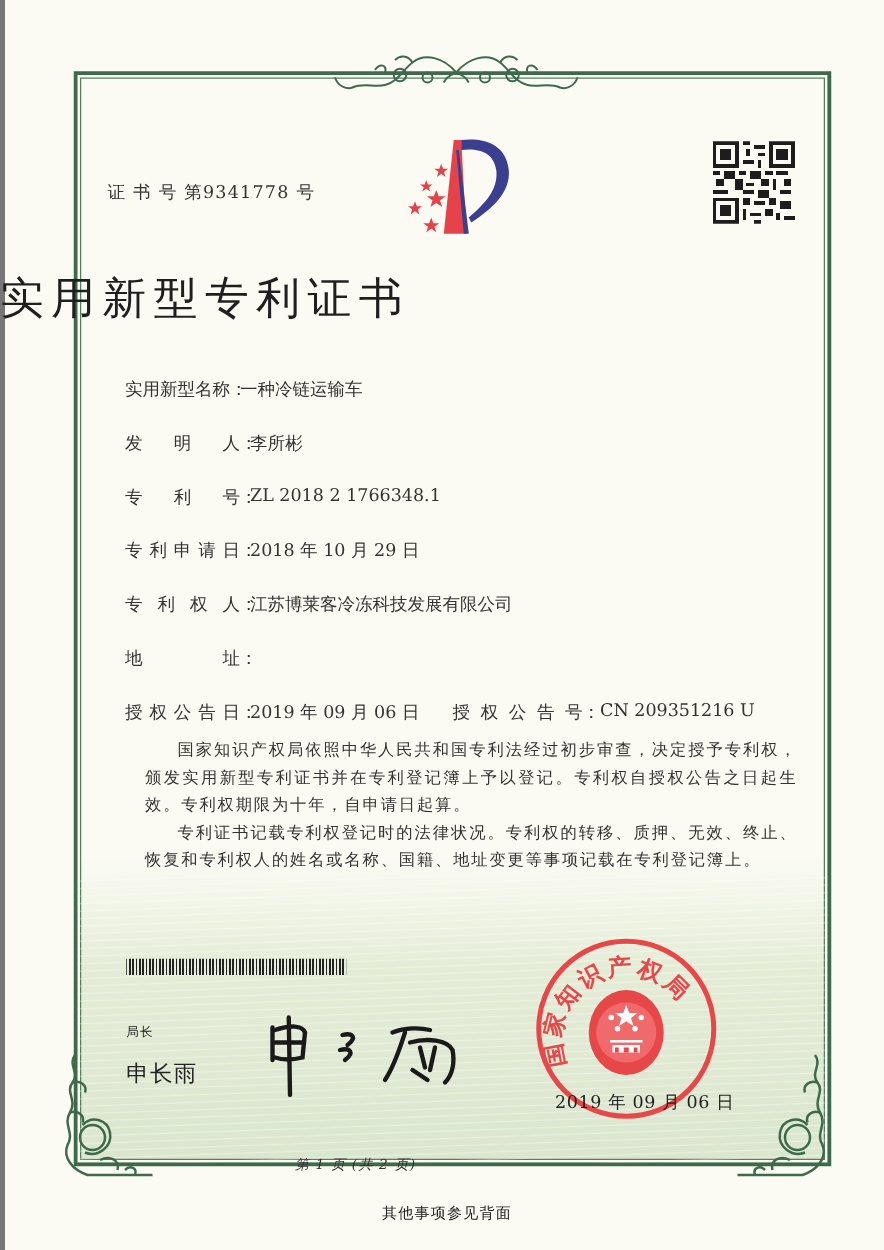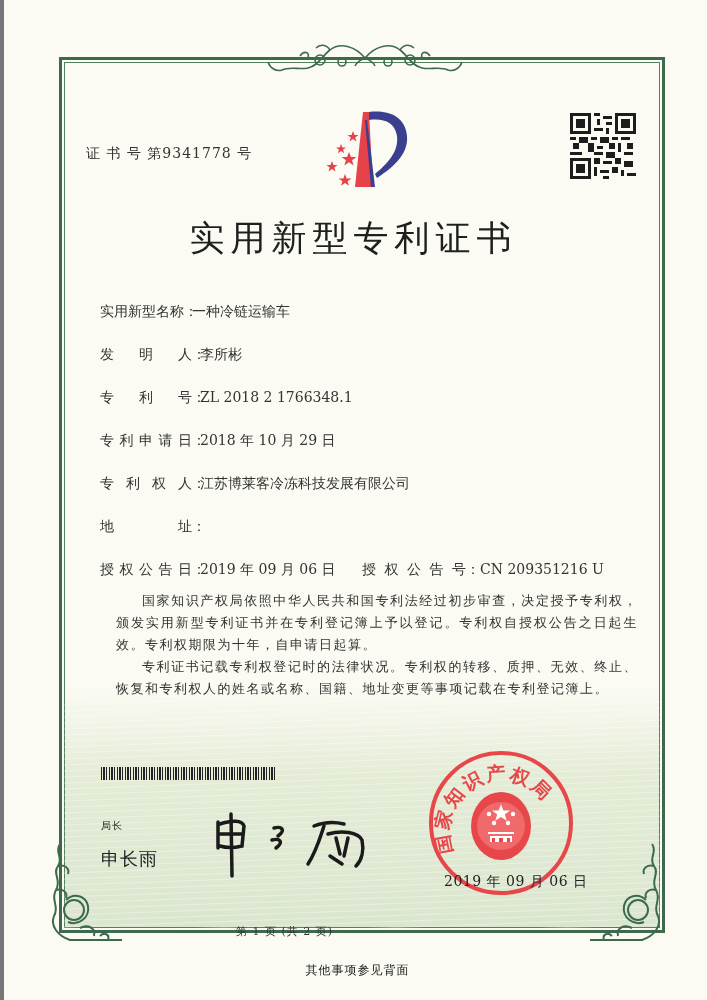--- a/index.html
+++ b/index.html
@@ -66,21 +66,21 @@
     }
     .qr {
       position: absolute;
       left: 570px; top: 113px;
       width: 66px; height: 66px;
     }
     .title {
       position: absolute;
       left: 0; width: 707px;
       top: 215px;
-      text-align: center;
+      text-align: left;
       font-family: "DejaVu Sans", "Liberation Sans", sans-serif;
       font-size: 35px;
       letter-spacing: 6px;
       color: #1f1f1f;
     }
     .field {
       position: absolute;
       left: 100px;
       font-size: 14px;
       color: #333;
@@ -170,20 +170,21 @@
       letter-spacing: 0.5px;
     }
     .page-info {
       position: absolute;
       left: 0; width: 569px;
       top: 924px;
       text-align: center;
       font-size: 11px;
       color: #333;
       letter-spacing: 1px;
+      font-style: italic;
     }
     .back-note {
       position: absolute;
       left: 4px; width: 707px;
       top: 962px;
       text-align: center;
       font-size: 12px;
       color: #222;
       letter-spacing: 1px;
     }

